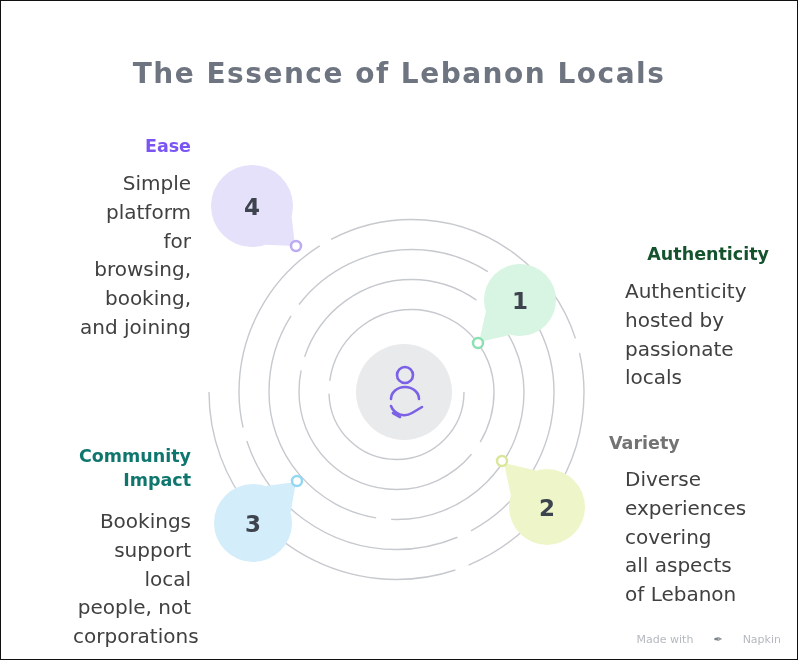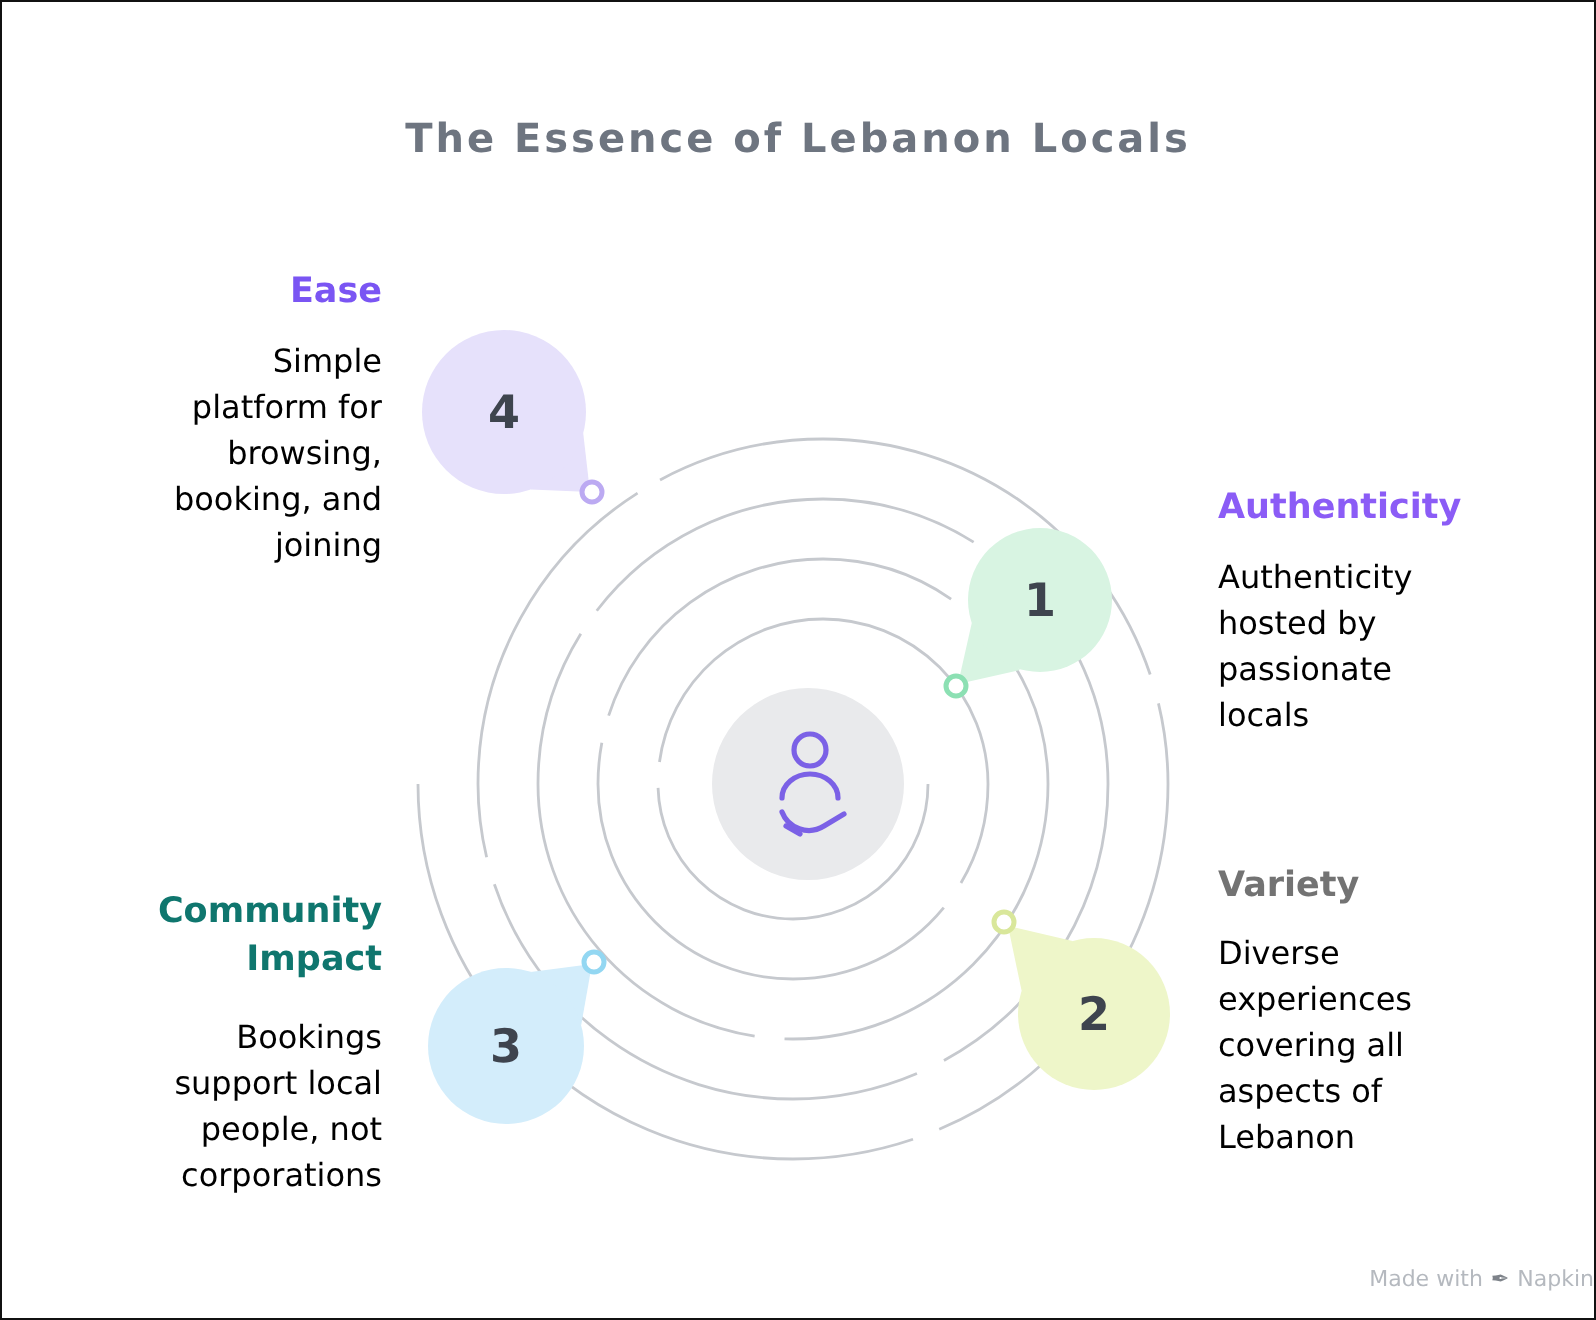--- a/index.html
+++ b/index.html
@@ -11,21 +11,21 @@
     background: #ffffff;
     border: 1px solid #111111;
     overflow: hidden;
     font-family: "DejaVu Sans", "Liberation Sans", sans-serif;
   }
   .title {
     position: absolute;
     top: 56px; left: 0;
     width: 100%;
     text-align: center;
-    font-size: 20px;
+    font-size: 28px;
     font-weight: 700;
     letter-spacing: 1.5px;
     color: #6e7580;
   }
   .diagram-svg { position: absolute; top: 0; left: 0; }
   .spiral { fill: none; stroke: #c6c9ce; stroke-width: 1.4; }
   .bubble-num {
     font-family: "DejaVu Sans", "Liberation Sans", sans-serif;
     font-size: 23px;
     font-weight: 600;
@@ -34,35 +34,36 @@
     dominant-baseline: central;
   }
   .label {
     position: absolute;
     font-size: 17.5px;
     font-weight: 700;
     line-height: 1.35;
   }
   .desc {
     position: absolute;
-    font-size: 16px;
-    color: #000000;
+    font-size: 20px;
+    color: #404040;
     line-height: 1.44;
+    margin-left: 16px;
   }
   .right { text-align: right; }
   .left  { text-align: left; }
   .watermark {
     position: absolute;
-    right: 0;
+    right: 16px;
     bottom: 13px;
     font-size: 11px;
     color: #b5b9bf;
     display: flex;
     align-items: center;
-    gap: 4px;
+    gap: 20px;
     cursor: pointer;
   }
   .wm-icon { color: #7e838a; font-size: 11px; }
 </style>
 </head>
 <body>
 
 <div class="canvas">
 
   <div class="title">The Essence of Lebanon Locals</div>
@@ -116,21 +117,21 @@
 
     <circle cx="295" cy="245" r="5" fill="#ffffff" stroke-width="2.5" stroke="#bcaaf2"></circle>
     <circle cx="477" cy="342" r="5" fill="#ffffff" stroke-width="2.5" stroke="#8ce0b3"></circle>
     <circle cx="501" cy="460" r="5" fill="#ffffff" stroke-width="2.5" stroke="#d9e79b"></circle>
     <circle cx="296" cy="480" r="5" fill="#ffffff" stroke-width="2.5" stroke="#93d7f2"></circle>
   </svg>
 
   <div class="label right" style="right: 606px; top: 134px; width: 140px; color: rgb(122, 85, 243); text-align: right;">Ease</div>
   <div class="desc right" style="right:606px; top:168px; width:112px;">Simple platform for browsing, booking, and joining</div>
 
-  <div class="label left" style="left: 608px; top: 242px; width: 160px; color: #8b5cf6;">Authenticity</div>
+  <div class="label left" style="left: 608px; top: 242px; width: 160px; color: #14532d; text-align: right;">Authenticity</div>
   <div class="desc left" style="left:608px; top:276px; width:118px;">Authenticity hosted by passionate locals</div>
 
   <div class="label left" style="left: 608px; top: 431px; width: 160px; color: #737373;">Variety</div>
   <div class="desc left" style="left:608px; top:464px; width:112px;">Diverse experiences covering all aspects of Lebanon</div>
 
   <div class="label right" style="right: 606px; top: 444px; width: 126px; color: #0f766e;">Community Impact</div>
   <div class="desc right" style="right:606px; top:506px; width:118px;">Bookings support local people, not corporations</div>
 
   <div class="watermark">
     <span>Made with</span>

